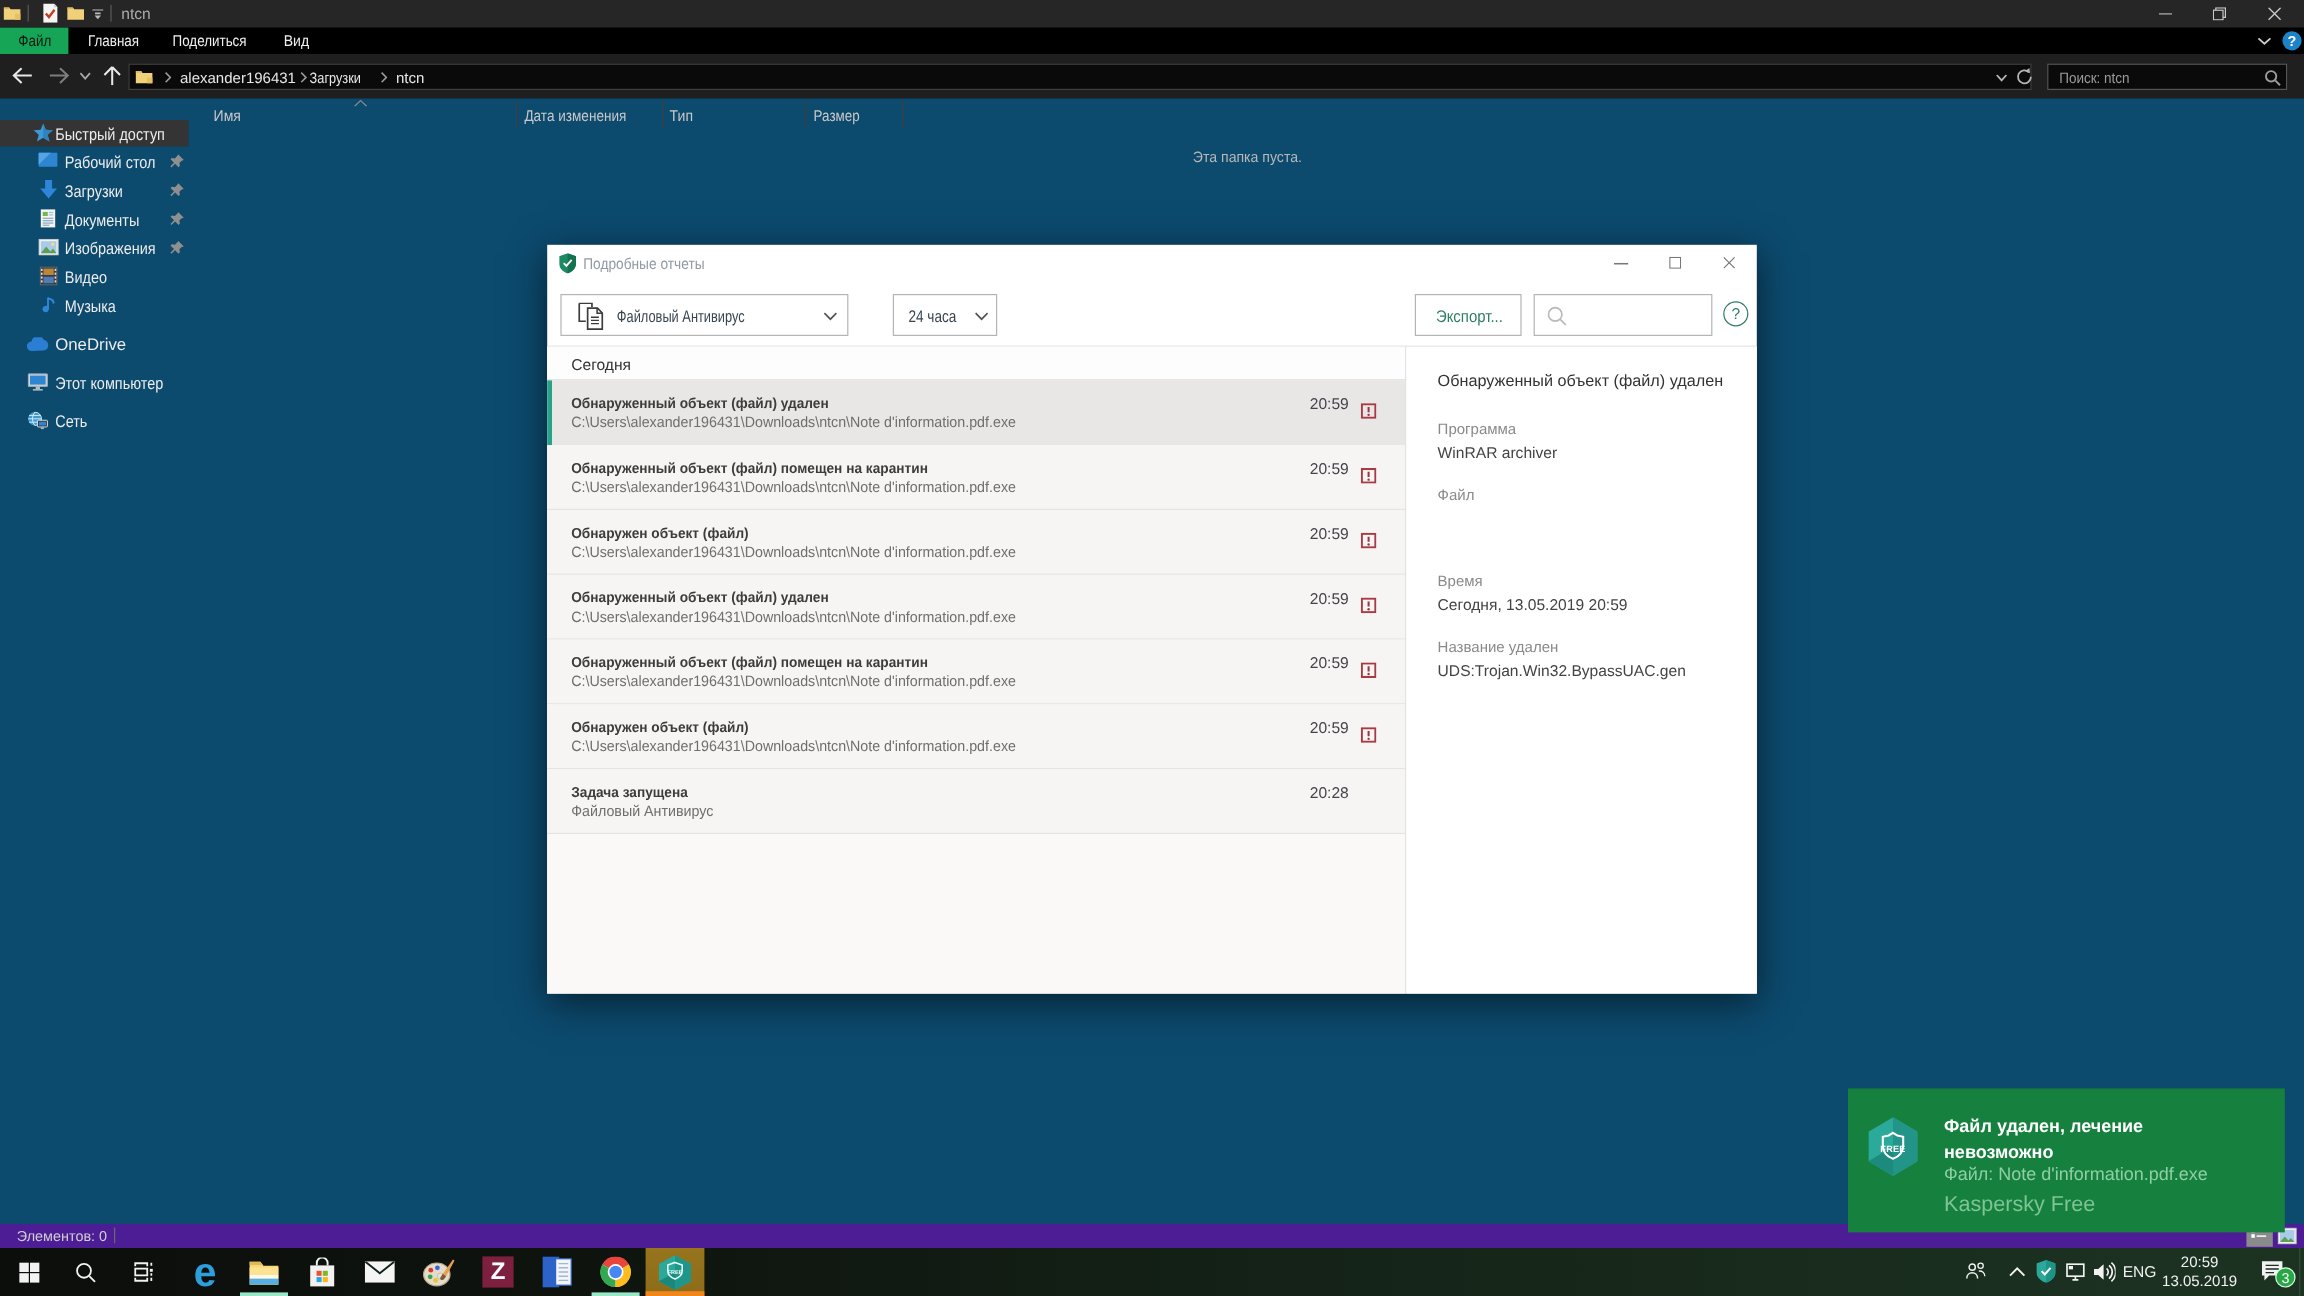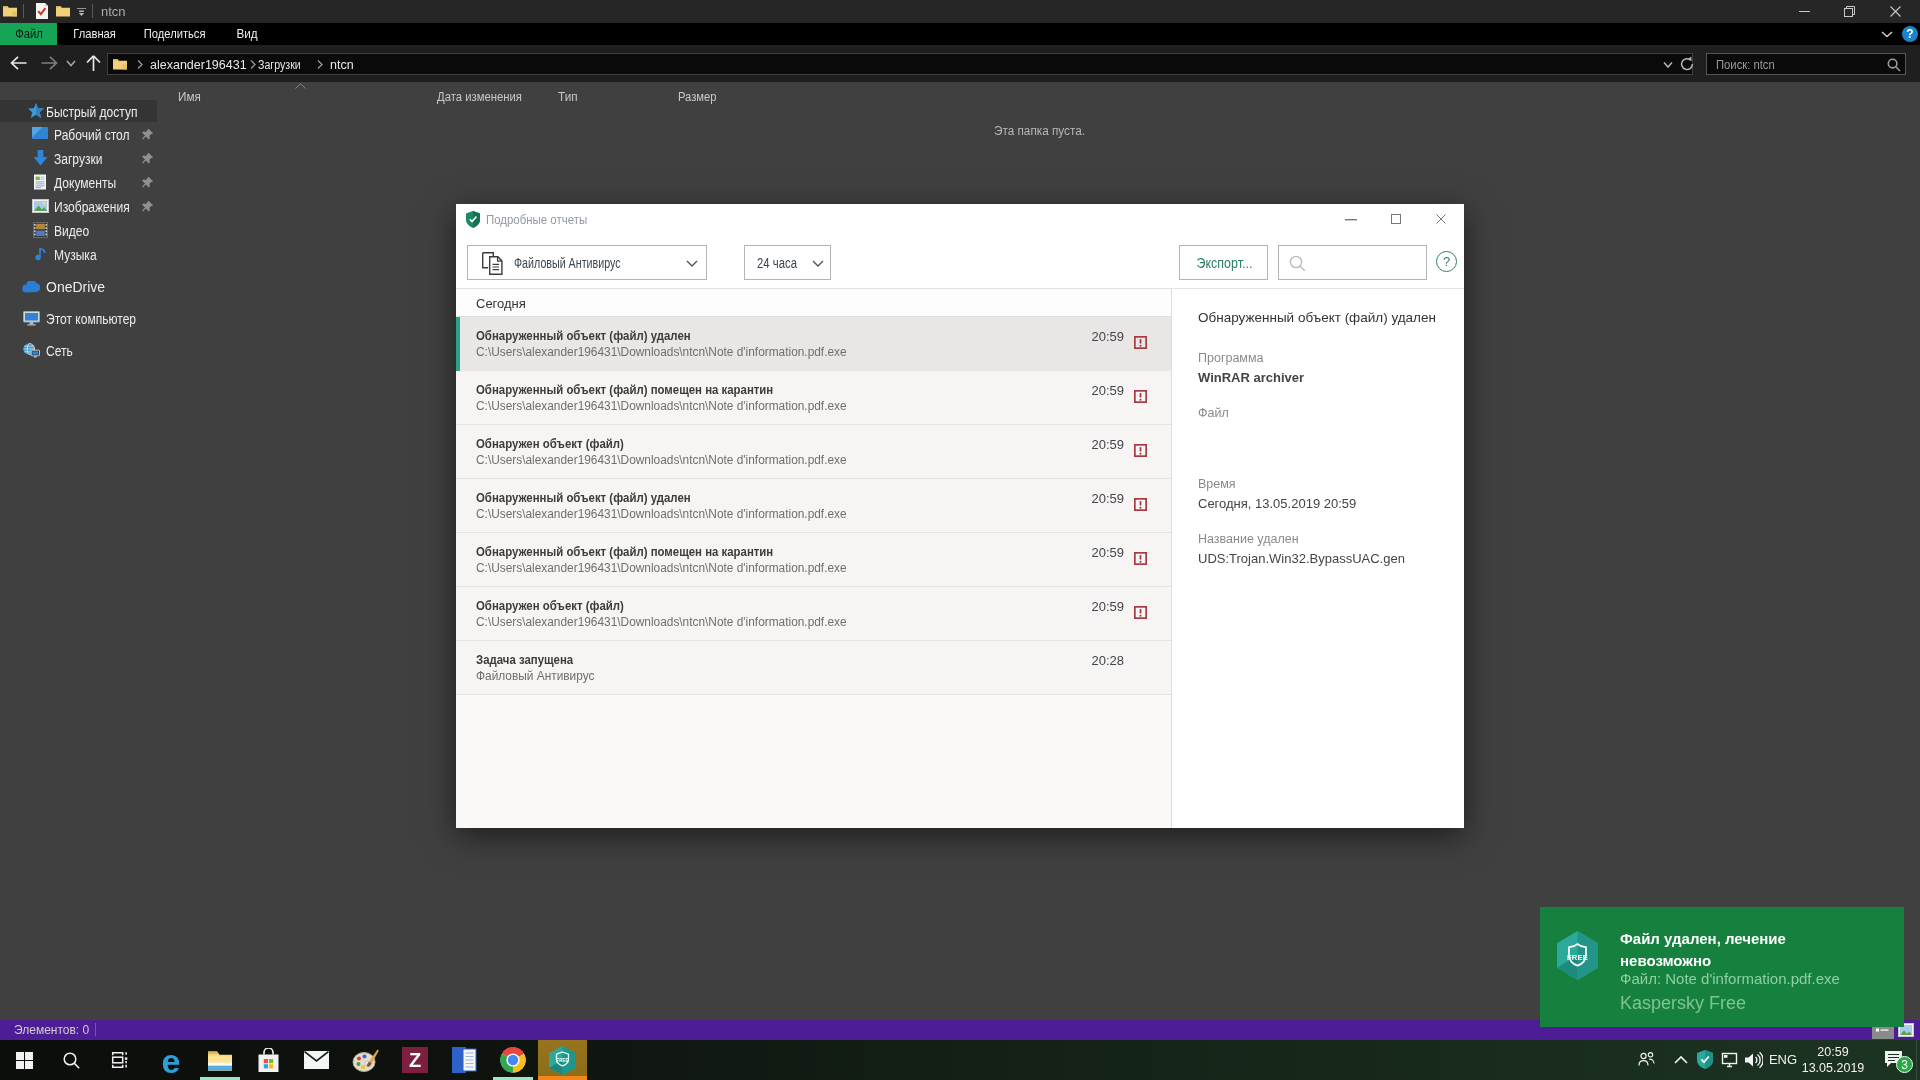--- a/index.html
+++ b/index.html
@@ -99,21 +99,21 @@
   </div>
 
   <div class="abs" style="left:1706px;top:8px;width:200px;height:22px;background:#0a0a0a;border:1px solid #555;">
     <div class="abs" style="left:9px;top:4px;font-size:12.5px;color:#9b9b9b;transform:scaleX(0.9);transform-origin:0 0;">Поиск: ntcn</div>
     <svg class="abs" style="left:180px;top:4px;" width="14" height="14" viewBox="0 0 14 14">
       <circle cx="5.6" cy="5.6" r="4.3" stroke="#9b9b9b" stroke-width="1.6" fill="none"></circle>
       <path d="M9 9l4 4" stroke="#9b9b9b" stroke-width="1.6"></path>
     </svg>
   </div>
 </div>
-<div class="abs" id="filearea" style="left:0;top:82px;width:1920px;height:938px;background:#404040;">
+<div class="abs" id="filearea" style="left:0;top:82px;width:1920px;height:938px;background:#0c4a6e;">
 
   <div class="abs" style="left:178px;top:7px;font-size:13px;color:#c9c9c9;transform:scaleX(0.9);transform-origin:0 0;">Имя</div>
   <svg class="abs" style="left:295px;top:1px;" width="11" height="6" viewBox="0 0 11 6">
         <path d="M0.5 5.5L5.5 0.8l5 4.7" stroke="#8a8a8a" stroke-width="1" fill="none"></path>
       </svg>
   <div class="abs" style="left:437px;top:7px;font-size:13px;color:#c9c9c9;transform:scaleX(0.87);transform-origin:0 0;">Дата изменения</div>
   <div class="abs" style="left:558px;top:7px;font-size:13px;color:#c9c9c9;transform:scaleX(0.9);transform-origin:0 0;">Тип</div>
   <div class="abs" style="left:678px;top:7px;font-size:13px;color:#c9c9c9;transform:scaleX(0.86);transform-origin:0 0;">Размер</div>
   <div class="abs" style="left:430px;top:2px;width:1px;height:22px;background:#3f3f3f;"></div>
   <div class="abs" style="left:552px;top:2px;width:1px;height:22px;background:#3f3f3f;"></div>
@@ -364,21 +364,21 @@
       <div class="abs" style="left:20px;top:12px;font-size:12px;font-weight:bold;color:#3c3c3c;transform:scaleX(0.95);transform-origin:0 0;">Задача запущена</div>
       <div class="abs" style="left:20px;top:28px;font-size:12.5px;color:#6e6e6e;transform:scaleX(0.95);transform-origin:0 0;">Файловый Антивирус</div>
       <div class="abs" style="left:600px;top:12px;width:68px;text-align:right;font-size:13px;color:#44444c;">20:28</div>
     </div>
   </div>
 
   <div class="abs" style="left:715px;top:85px;width:1px;height:539px;background:#dcdcdc;"></div>
   <div class="abs" id="kdetail" style="left:716px;top:85px;width:292px;height:539px;background:#fff;">
     <div class="abs" style="left:26px;top:21px;white-space:nowrap;font-size:13.5px;color:#333;">Обнаруженный объект (файл) удален</div>
     <div class="abs" style="left:26px;top:62px;font-size:12.5px;color:#8a8a8a;">Программа</div>
-    <div class="abs" style="left:26px;top:81px;font-size:13px;color:#444;font-weight:bold;">WinRAR archiver</div>
+    <div class="abs" style="left:26px;top:81px;font-size:13px;color:#444;">WinRAR archiver</div>
     <div class="abs" style="left:26px;top:117px;font-size:12.5px;color:#8a8a8a;">Файл</div>
     <div class="abs" style="left:26px;top:188px;font-size:12.5px;color:#8a8a8a;">Время</div>
     <div class="abs" style="left:26px;top:207px;font-size:13px;color:#444;">Сегодня, 13.05.2019 20:59</div>
     <div class="abs" style="left:26px;top:243px;font-size:12.5px;color:#8a8a8a;">Название удален</div>
     <div class="abs" style="left:26px;top:262px;font-size:13px;color:#444;">UDS:Trojan.Win32.BypassUAC.gen</div>
   </div>
 </div>
 
 <div class="abs" id="toast" style="left:1540px;top:907px;width:364px;height:120px;background:#16803e;">
   <svg class="abs" style="left:17px;top:24px;" width="41" height="49" viewBox="0 0 41 49">

